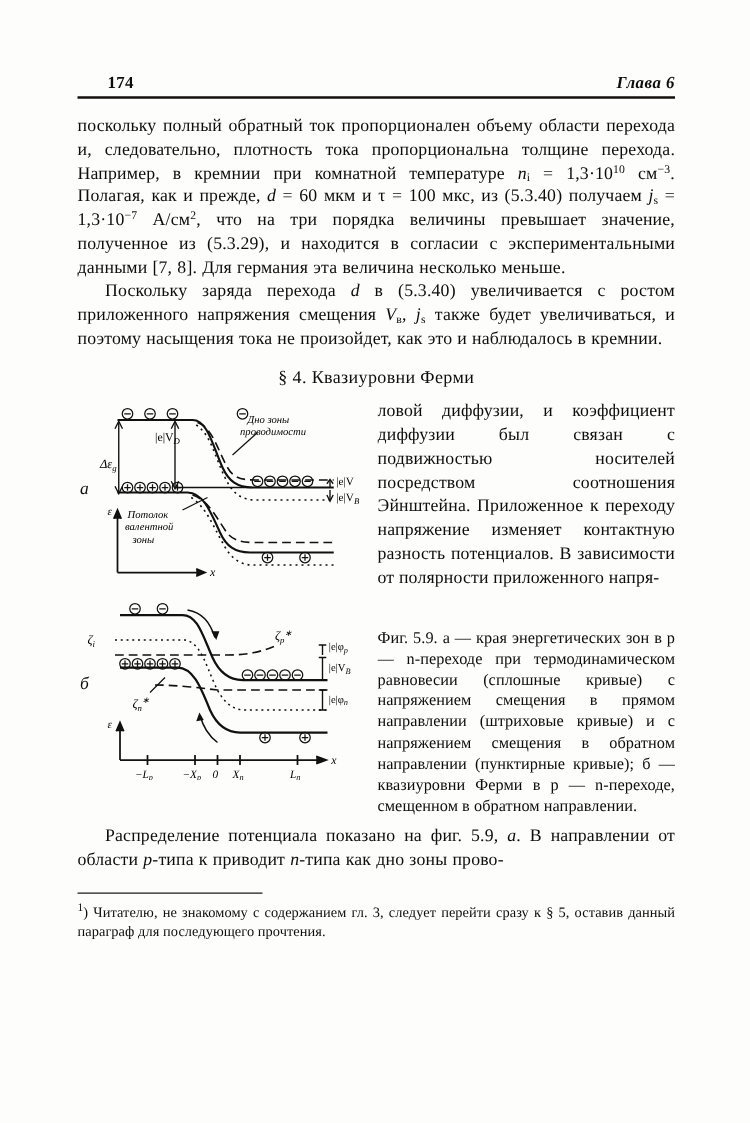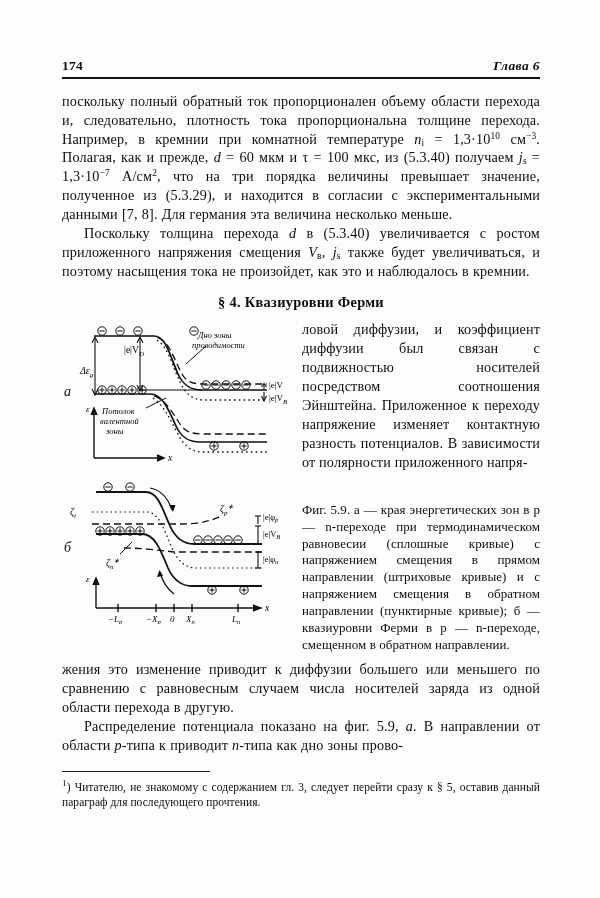--- a/index.html
+++ b/index.html
@@ -25,20 +25,21 @@
     width: 478px;
   }
 
   
   .runhead {
     display: flex;
     justify-content: space-between;
     align-items: baseline;
     font-size: 13.5px;
     padding-bottom: 3px;
+    margin-left: 24px;
   }
   .runhead .folio { font-weight: 700; letter-spacing: .3px; }
   .runhead .chap  { font-style: italic; font-weight: 700; letter-spacing: .4px; }
   .rule {
     height: 1.6px;
     background: #14100e;
     margin-bottom: 13px;
   }
 
   
@@ -53,21 +54,21 @@
   }
   p.body.indent { text-indent: 22px; }
   .it { font-style: italic; }
   sub { font-size: .66em; vertical-align: -0.22em; line-height: 0; }
   sup { font-size: .66em; vertical-align: 0.52em; line-height: 0; }
 
   
   h2.sec {
     margin: 13px 0 9px 0;
     font-size: 14.4px;
-    font-weight: 700;
+    font-weight: 400;
     text-align: center;
     letter-spacing: .3px;
   }
 
   
   .wrapzone { overflow: hidden; }
   .figcol {
     float: left;
     width: 232px;
     margin: 2px 8px 0 0;
@@ -120,21 +121,21 @@
  <div class="sheet">
 
   <div class="runhead">
     <span class="folio">174</span>
     <span class="chap">Глава 6</span>
   </div>
   <div class="rule"></div>
 
   <p class="body"><span>поскольку полный обратный ток пропорционален объему области перехода и, следовательно, плотность тока пропорциональна толщине перехода. Например, в кремнии при комнатной температуре </span><span class="it">n</span><sub>i</sub><span> = 1,3·10</span><sup>10</sup><span> см</span><sup>−3</sup><span>. Полагая, как и прежде, </span><span class="it">d</span><span> = 60 мкм и τ = 100 мкс, из (5.3.40) получаем </span><span class="it">j</span><sub>s</sub><span> = 1,3·10</span><sup>−7</sup><span> А/см</span><sup>2</sup><span>, что на три порядка величины превышает значение, полученное из (5.3.29), и находится в согласии с экспериментальными данными [7, 8]. Для германия эта величина несколько меньше.</span></p>
 
-  <p class="body indent"><span>Поскольку толщина перехода </span><span class="it">d</span><span> в (5.3.40) увеличивается с ростом приложенного напряжения смещения </span><span class="it">V</span><sub>в</sub><span>, </span><span class="it">j</span><sub>s</sub><span> также будет увеличиваться, и поэтому насыщения тока не произойдет, как это и наблюдалось в кремнии.</span></p>
+  <p class="body indent"><span>Поскольку заряда перехода </span><span class="it">d</span><span> в (5.3.40) увеличивается с ростом приложенного напряжения смещения </span><span class="it">V</span><sub>в</sub><span>, </span><span class="it">j</span><sub>s</sub><span> также будет увеличиваться, и поэтому насыщения тока не произойдет, как это и наблюдалось в кремнии.</span></p>
 
   <h2 class="sec">§ 4. Квазиуровни Ферми</h2>
 
 
   <div class="wrapzone">
 
     <div class="figcol">
 
       <div class="fig-wrap">
         <span class="panel-letter" style="left:2px; top:62px;">а</span>
@@ -383,21 +384,20 @@
     </div>
 
     <div class="sidecol">
       <div>ловой диффузии, и коэффициент диффузии был связан с подвижностью носителей посредством соотношения Эйнштейна. Приложенное к переходу напряжение изменяет контактную разность потенциалов. В зависимости от полярности приложенного напря-</div>
       <p class="caption" style="margin-top:30px;">Фиг. 5.9. а — края энергетических зон в p — n-переходе при термодинамическом равновесии (сплошные кривые) с напряжением смещения в прямом направлении (штриховые кривые) и с напряжением смещения в обратном направлении (пунктирные кривые); б — квазиуровни Ферми в p — n-переходе, смещенном в обратном направлении.</p>
     </div>
   </div>
 
   <div class="botpad"></div>
 
-  <p class="body">жения это изменение приводит к диффузии большего или меньшего по сравнению с равновесным случаем числа носителей заряда из одной области перехода в другую.</p>
 
   <p class="body indent"><span>Распределение потенциала показано на фиг. 5.9, </span><span class="it">а</span><span>. В направлении от области </span><span class="it">p</span><span>-типа к приводит </span><span class="it">n</span><span>-типа как дно зоны прово-</span></p>
 
   <div class="fnrule"></div>
   <p class="footnote"><span class="fnmark">1</span><span>) Читателю, не знакомому с содержанием гл. 3, следует перейти сразу к § 5, оставив данный параграф для последующего прочтения.</span></p>
 
  </div>
 </div>
 
 </body></html>

